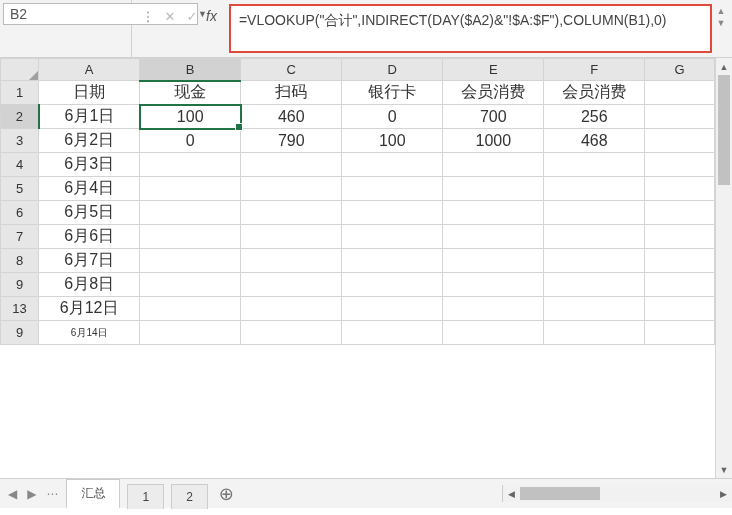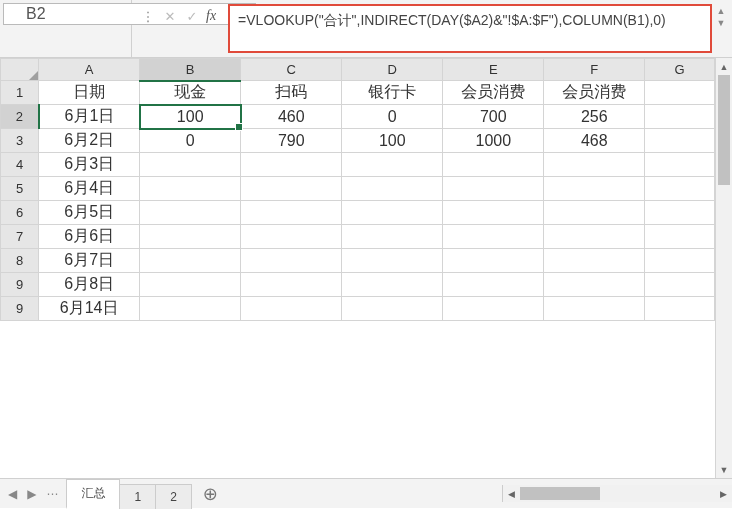--- a/index.html
+++ b/index.html
@@ -1,26 +1,26 @@
 <!DOCTYPE html>
 <html><head>
 <meta charset="utf-8">
 <style>
   * { box-sizing: border-box; margin: 0; padding: 0; }
   body { font-family: "Segoe UI", Arial, sans-serif; font-size: 14px; background: #fff; width: 732px; height: 515px; overflow: hidden; position: relative; }
   
   .top-bar { display: flex; align-items: stretch; height: 58px; border-bottom: 1px solid #d0d0d0; background: #f3f3f3; position: relative; }
   .name-box-wrap { display: flex; flex-direction: column; width: 132px; border-right: 1px solid #d0d0d0; }
   .name-line { display:flex; align-items:center; height:28px; padding: 3px; }
-  .name-box { flex:1; height: 22px; background: #fff; border: 1px solid #bababa; padding: 2px 22px; font-size: 16px; color: #555; }
+  .name-box { flex:1; height: 22px; background: #fff; border: 1px solid #bababa; padding: 2px 6px; font-size: 14px; color: #555; }
   .name-dd { width:18px; height:22px; display:flex; align-items:center; justify-content:center; color:#666; font-size:9px; }
   
   .fx-tools { display:flex; align-items:center; gap:6px; padding: 4px 8px 0 8px; color:#888; height:28px; }
   .icn { width:16px; height:16px; display:flex; align-items:center; justify-content:center; font-size:13px; }
-  .fx { font-style: italic; font-family: Liberation Serif, serif; color:#555; font-size:14px; }
+  .fx { font-style: italic; font-family: Liberation Sans, sans-serif; color:#555; font-size:14px; }
   
   .formula-box { flex:1; margin:4px 20px 4px 4px; border: 2px solid #e04a3a; background:#fff; padding: 4px 8px; font-size: 14px; color: #444; line-height: 1.45; }
   .collapse-tog { position:absolute; right:4px; top:6px; width:14px; display:flex; flex-direction:column; gap:2px; color:#888; font-size:9px; align-items:center;}
   
   .grid-area { position: relative; height: 420px; background:#fff; display:flex; }
   .grid-body { flex:1; overflow:hidden; }
   table { border-collapse: collapse; width: 100%; table-layout: fixed; }
   
   col.rowhdr { width: 34px; }
   col.c { width: 90px; }
@@ -35,21 +35,21 @@
   tbody th.row-sel { background:#d2d2d2; border-right: 2px solid #217346; }
   td.sel { outline: 2px solid #217346; outline-offset: -1px; position:relative; }
   td.sel::after { content:""; position:absolute; right:-3px; bottom:-3px; width:6px; height:6px; background:#217346; border:1px solid #fff; }
   
   .vscroll { width:17px; background:#f1f1f1; border-left:1px solid #d4d4d4; position:relative;}
   .vs-btn { height:17px; display:flex; align-items:center; justify-content:center; font-size:9px; color:#666;}
   .vs-thumb { position:absolute; top:17px; left:2px; right:2px; height:110px; background:#c1c1c1; border-radius:0;}
   
   .sheet-bar { height: 30px; border-top: 1px solid #d0d0d0; background: #f3f3f3; display:flex; align-items:stretch; font-size:12px; }
   .sb-nav { display:flex; align-items:center; padding: 0 8px; gap:10px; color:#888; }
-  .sb-tabs { display:flex; align-items:flex-end; }
+  .sb-tabs { display:flex; align-items:flex-end;gap:8px; }
   .sb-tab { padding: 5px 14px; border: 1px solid #ccc; border-bottom:none; background:#ececec; color:#444; margin-right:-1px; position:relative; top:1px; }
   .sb-tab.active { background:#fff; border-bottom: 2px solid #fff; font-weight: normal; border-top: 1px solid #ccc; }
   .sb-tab.active::before { content:""; position:absolute; left:0; right:0; bottom:-1px; height:2px; background:#217346; display:none;}
   .sb-add { padding:0 12px; display:flex; align-items:center; color:#777; font-size:18px; }
   .sb-spacer { flex:1; }
   .sb-hscroll { width:230px; display:flex; align-items:center; border-left:1px solid #ccc; background:#f1f1f1; position:relative;}
   .hs-btn { width:17px; height:17px; display:flex; align-items:center; justify-content:center; font-size:9px; color:#666; background:#f1f1f1;}
   .hs-track { flex:1; height:17px; background:#f1f1f1; position:relative; }
   .hs-thumb { position:absolute; left:0; top:2px; bottom:2px; width:80px; background:#c1c1c1;}
   .sb-right { display:flex; align-items:center; }
@@ -186,23 +186,33 @@
         <tr>
             <th>9</th>
             <td>6月8日</td>
             <td></td>
             <td></td>
             <td></td>
             <td></td>
             <td></td>
             <td></td>
           </tr>
+        <tr>
+            <th>13</th>
+            <td>6月12日</td>
+            <td></td>
+            <td></td>
+            <td></td>
+            <td></td>
+            <td></td>
+            <td></td>
+          </tr>
         <tr style="height:14px">
             <th>9</th>
-            <td style="font-size:16px">6月14日</td>
+            <td style="font-size:10px">6月14日</td>
             <td></td>
             <td></td>
             <td></td>
             <td></td>
             <td></td>
             <td></td>
           </tr>
       </tbody>
     </table>
   </div>

